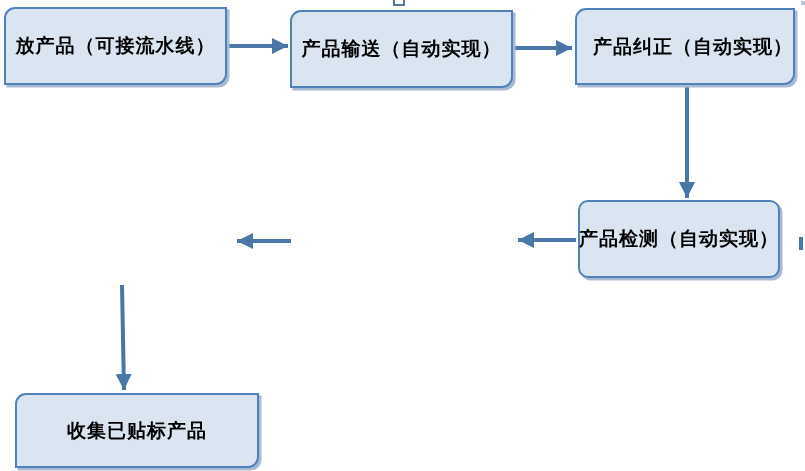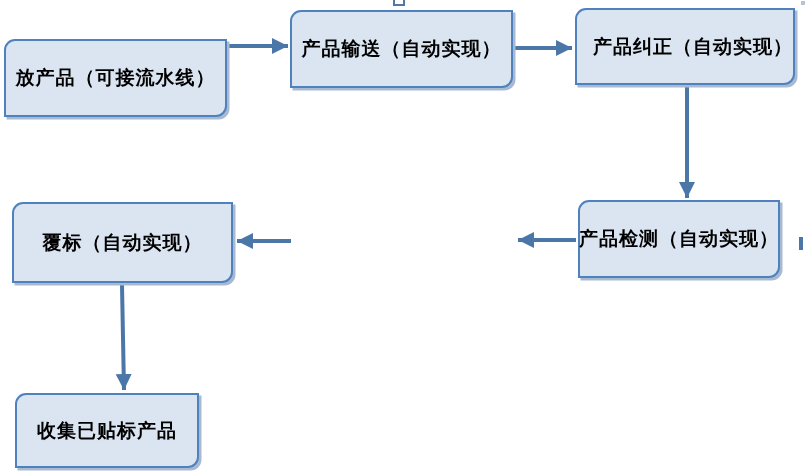--- a/index.html
+++ b/index.html
@@ -40,27 +40,27 @@
     border: 2px solid var(--node-border);
     border-radius: 11px 0 11px 0;
     box-shadow: 2.5px 2.5px 0 var(--shadow);
     color: var(--text);
     font-weight: 700;
     font-size: 19px;
     letter-spacing: 1px;
     text-align: center;
     white-space: nowrap;
   }
-  .n1 { left: 4px;   top: 7px;   width: 223px; height: 78px; margin-top: 32px; }
+  .n1 { left: 4px;   top: 7px;   width: 223px; height: 78px; }
   .n2 { left: 290px; top: 10px;  width: 223px; height: 78px; }
   .n3 { left: 575px; top: 8px;   width: 220px; height: 77px; justify-content: flex-end; }
-  .n4 { left: 578px; top: 200px; width: 202px; height: 78px; }
+  .n4 { left: 578px; top: 200px; width: 202px; height: 78px; border-radius: 10px; }
   .n5 { left: 293px; top: 198px; width: 220px; height: 80px; }
   .n6 { left: 12px;  top: 202px; width: 221px; height: 81px; }
-  .n7 { left: 15px;  top: 393px; width: 184px; height: 75px; }
+  .n7 { left: 15px;  top: 393px; width: 244px; height: 75px; }
   .selection-handle {
     position: absolute;
     left: 393px; top: -5px;
     width: 12px; height: 11px;
     border: 2px solid var(--handle);
     background: #ffffff;
   }
   .clip-right {
     position: absolute;
     left: 799px; top: 237px;
@@ -98,23 +98,20 @@
   </div>
   <div class="node n2">
     <span>产品输送（自动实现）</span>
   </div>
   <div class="node n3">
     <span>产品纠正（自动实现）</span>
   </div>
   <div class="node n4">
     <span>产品检测（自动实现）</span>
   </div>
-  <div class="node n6">
-    <span>覆标（自动实现）</span>
-  </div>
   <div class="node n7">
     <span>收集已贴标产品</span>
   </div>
 
   <div class="selection-handle"></div>
   <div class="clip-right"></div>
   <div class="clip-top-right"></div>
 
 </div>
 

